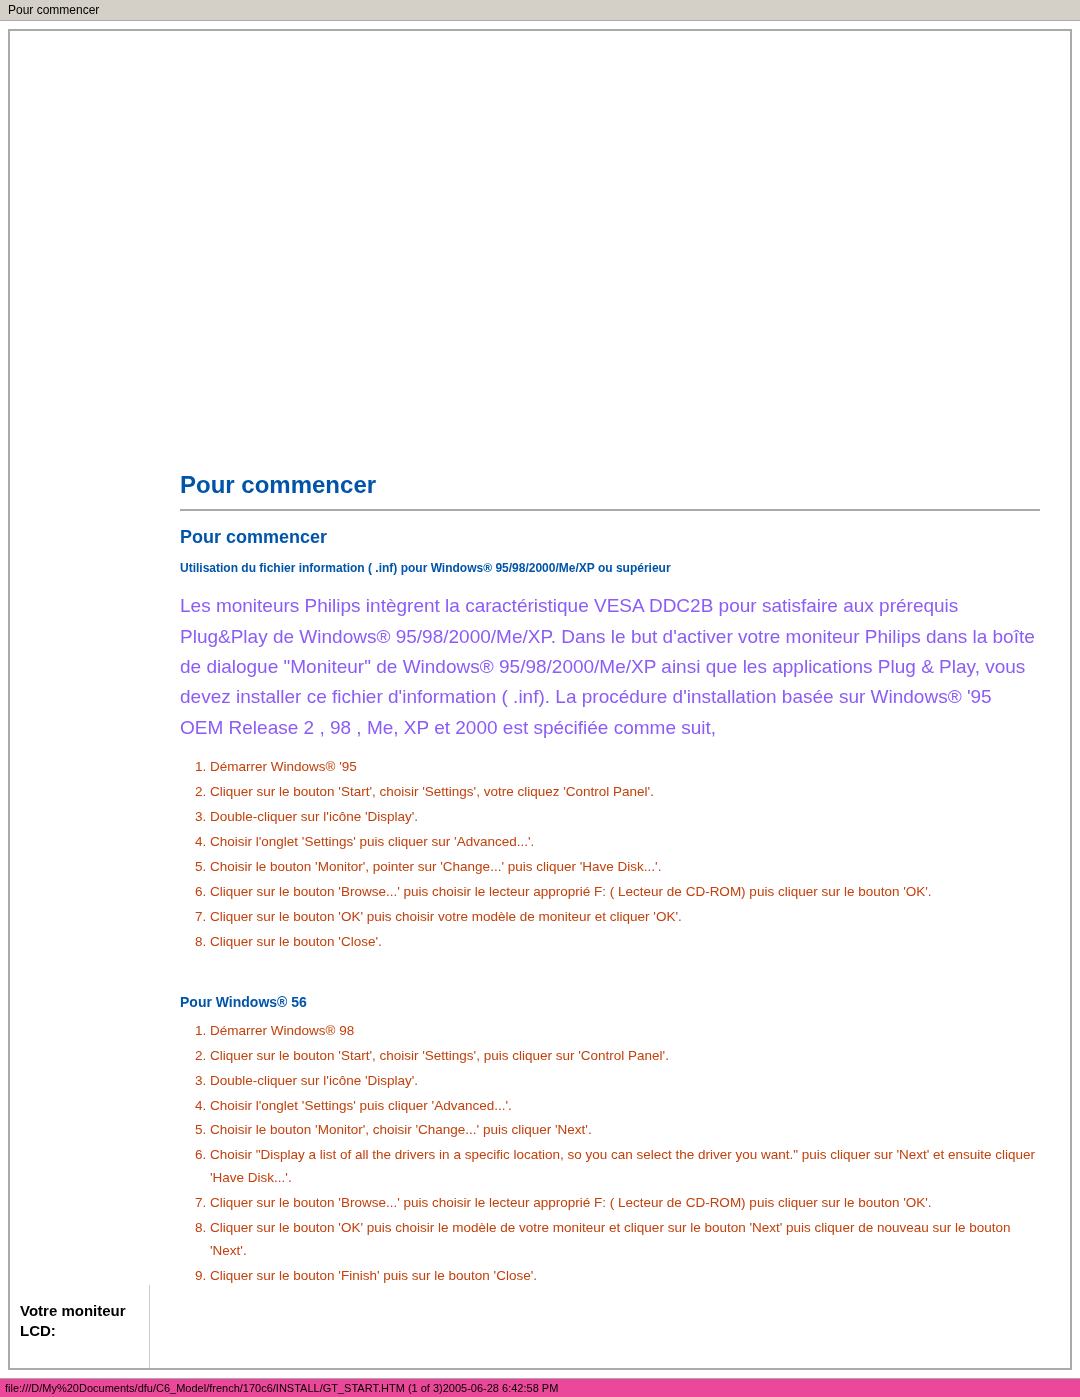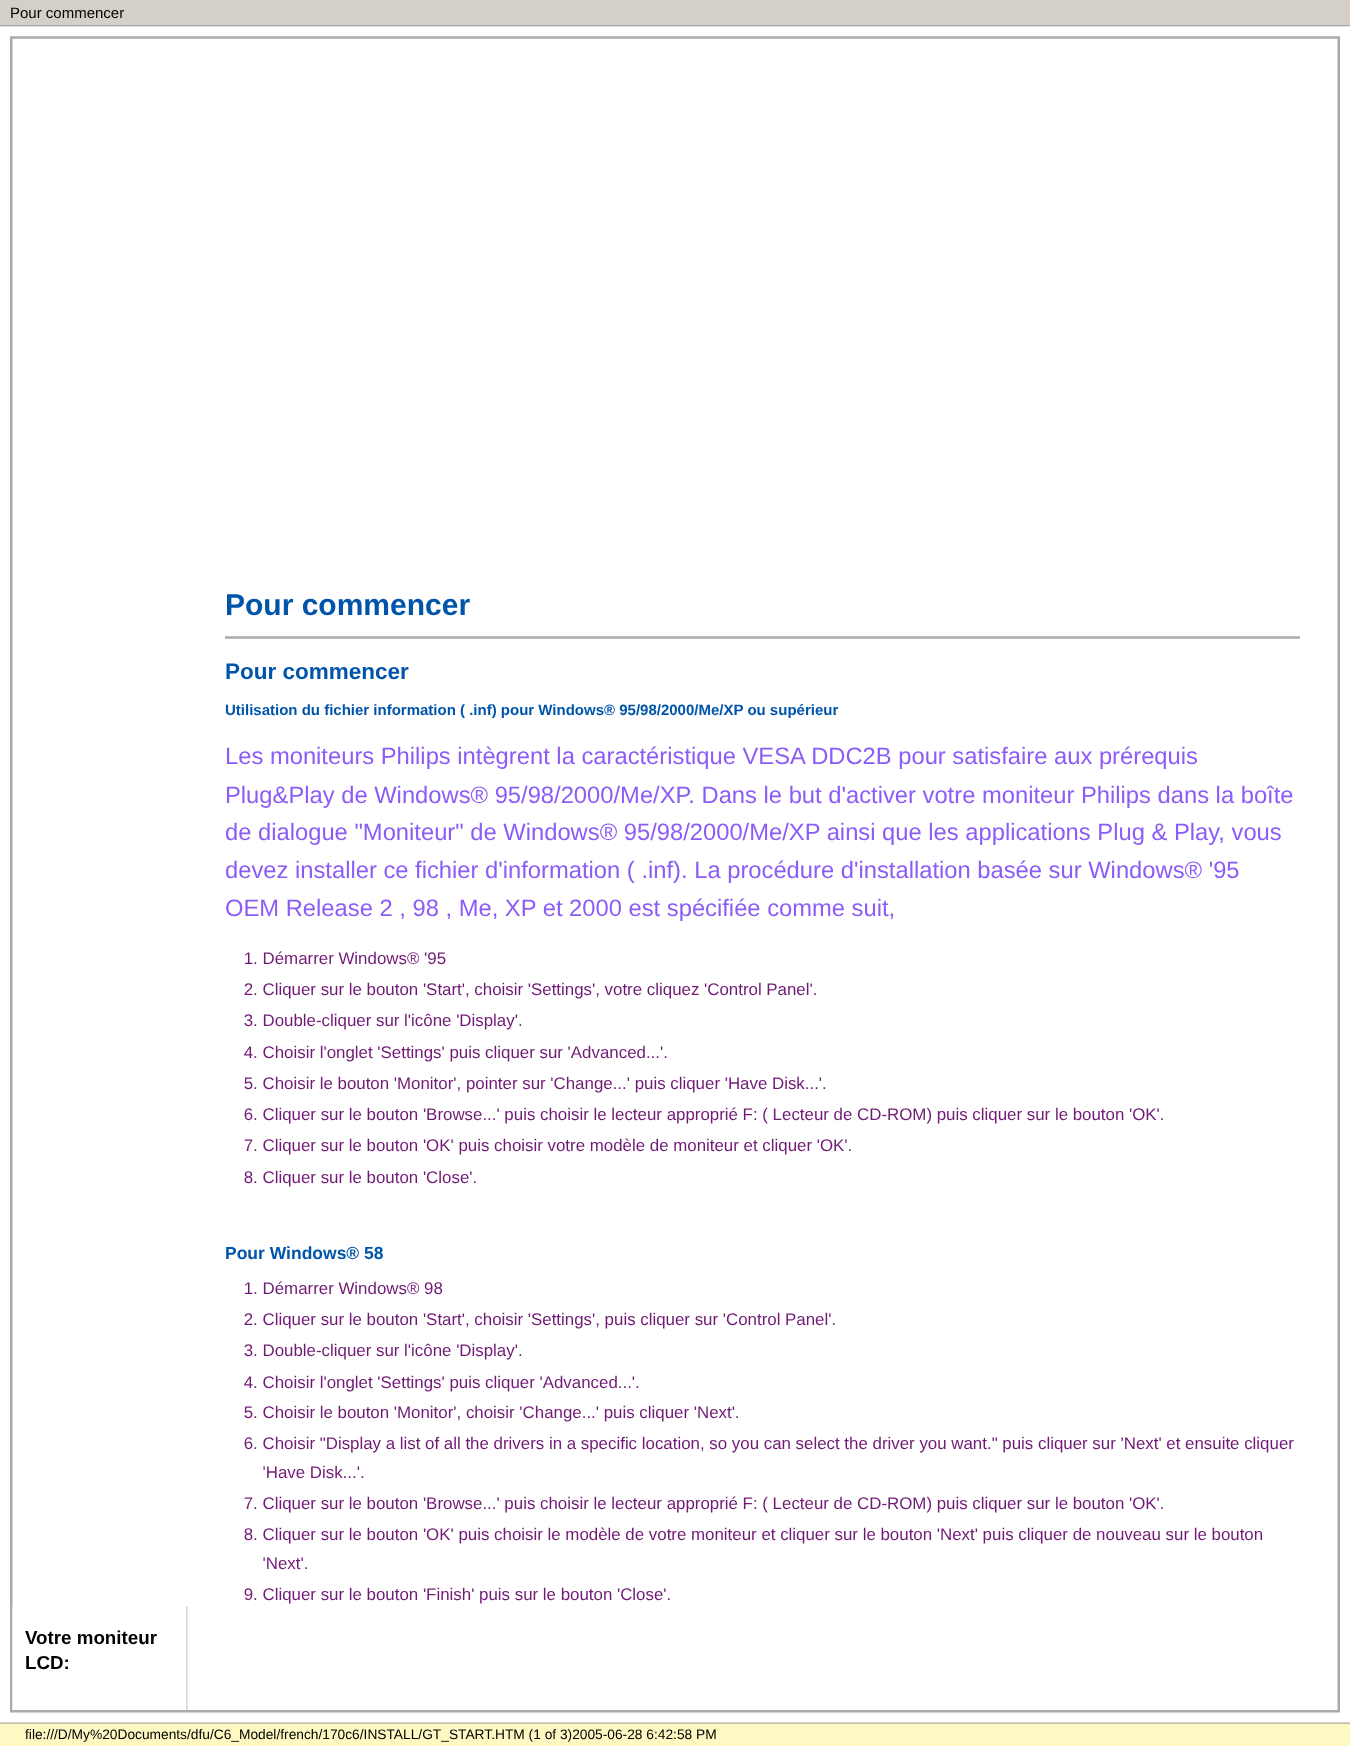--- a/index.html
+++ b/index.html
@@ -103,26 +103,26 @@
       color: #0055aa;
       margin-bottom: 10px;
     }
     #content ol {
       margin-left: 30px;
       margin-bottom: 20px;
     }
     #content ol li {
       font-size: 13.5px;
       line-height: 1.7;
-      color: #701a75;
+      color: #c2410c;
       margin-bottom: 2px;
     }
     #statusbar {
-      background: #fef9c3;
-      padding: 3px 20px;
+      background: #ec4899;
+      padding: 3px 5px;
       font-size: 11px;
       color: #000;
       border-top: 1px solid #aaa;
     }
     .spacer {
       height: 20px;
     }
   </style>
 </head>
 <body>
@@ -153,21 +153,21 @@
       <li>Double-cliquer sur l'icône 'Display'.</li>
       <li>Choisir l'onglet 'Settings'  puis cliquer sur 'Advanced...'.</li>
       <li>Choisir le bouton 'Monitor', pointer sur 'Change...' puis cliquer 'Have Disk...'.</li>
       <li>Cliquer sur le bouton 'Browse...' puis choisir le lecteur approprié F: ( Lecteur de CD-ROM) puis cliquer sur le bouton 'OK'.</li>
       <li>Cliquer sur le bouton 'OK'  puis choisir votre modèle de moniteur et cliquer 'OK'.</li>
       <li>Cliquer sur le bouton 'Close'.</li>
     </ol>
 
     <div class="spacer"></div>
 
-    <h4 class="windows-title">Pour Windows® 58</h4>
+    <h4 class="windows-title">Pour Windows® 56</h4>
     <ol>
       <li>Démarrer Windows® 98</li>
       <li>Cliquer sur le bouton 'Start', choisir 'Settings', puis cliquer sur 'Control Panel'.</li>
       <li>Double-cliquer sur l'icône 'Display'.</li>
       <li>Choisir l'onglet 'Settings'  puis cliquer 'Advanced...'.</li>
       <li>Choisir le bouton 'Monitor', choisir 'Change...' puis cliquer 'Next'.</li>
       <li>Choisir "Display a list of  all the drivers in a specific location, so you  can select the driver you want." puis cliquer sur 'Next' et ensuite cliquer 'Have Disk...'.</li>
       <li>Cliquer sur le bouton 'Browse...'  puis choisir le lecteur approprié F: ( Lecteur de CD-ROM) puis cliquer sur le bouton 'OK'.</li>
       <li>Cliquer sur le bouton 'OK' puis choisir le modèle de votre moniteur et cliquer sur le bouton 'Next' puis cliquer de nouveau sur le bouton 'Next'.</li>
       <li>Cliquer sur le bouton 'Finish' puis sur le bouton 'Close'.</li>

